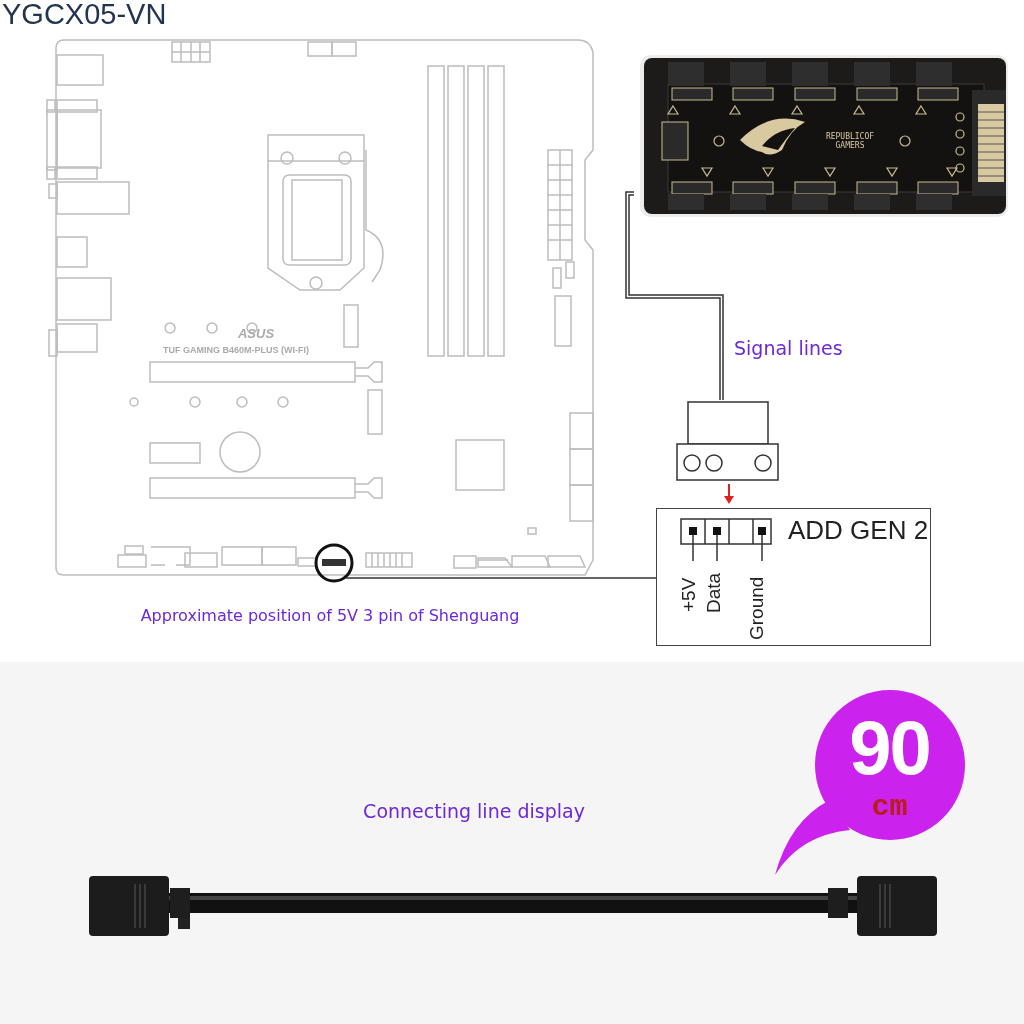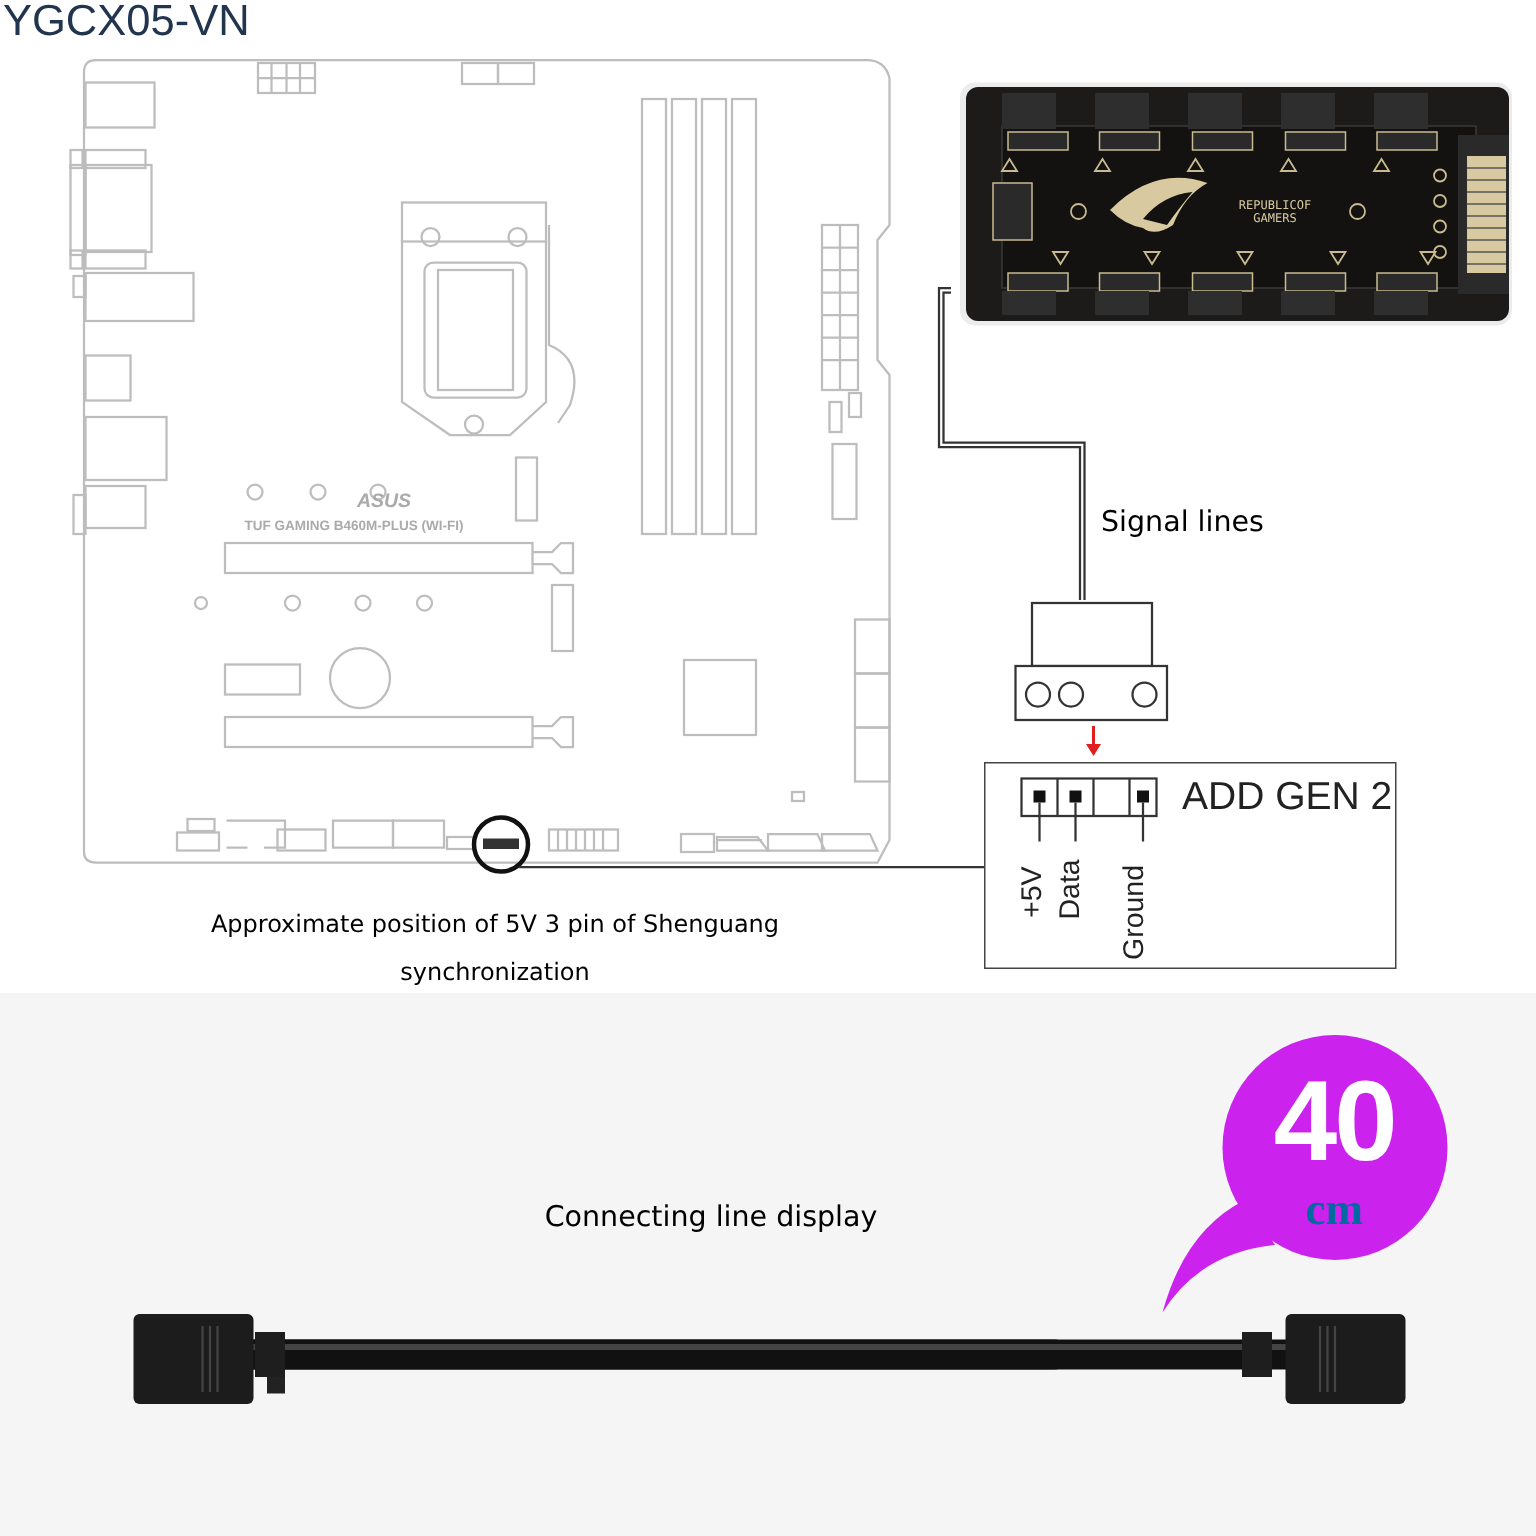--- a/index.html
+++ b/index.html
@@ -1,30 +1,30 @@
 <!DOCTYPE html>
 <html><head>
 <meta charset="utf-8">
 <style>
   html, body { margin:0; padding:0; }
   body { width:1024px; height:1024px; position:relative; overflow:hidden; background:#ffffff; font-family:"DejaVu Sans", sans-serif; }
   .top { position:absolute; left:0; top:0; width:1024px; height:662px; background:#ffffff; }
   .bottom { position:absolute; left:0; top:662px; width:1024px; height:362px; background:#f5f5f5; }
   .watermark { position:absolute; left:2px; top:-2px; font-family:"Liberation Sans", sans-serif; font-size:29px; color:#22354f; letter-spacing:0px; }
-  .label { position:absolute; color:#000000; font-family:"DejaVu Sans", sans-serif; }
+  .label { position:absolute; color:#6d28d9; font-family:"DejaVu Sans", sans-serif; }
   .signal { left:734px; top:337px; font-size:19px; }
   .caption { left:40px; top:600px; width:580px; text-align:center; font-size:16px; line-height:32px; }
   .conn-caption { left:0; top:800px; width:952px; text-align:center; font-size:19px; padding-left:0; }
   .conn-caption span { position:relative; left:-2px; }
   svg { position:absolute; left:0; top:0; }
   .pinbox { position:absolute; left:656px; top:508px; width:275px; height:138px; border:1.5px solid #444; background:#fff; box-sizing:border-box; }
   .addgen { position:absolute; left:788px; top:515px; font-family:"Liberation Sans", sans-serif; font-size:26px; color:#222; }
   .pinlabel { position:absolute; font-family:"Liberation Sans", sans-serif; font-size:19px; color:#222; transform:rotate(-90deg); transform-origin:left top; white-space:nowrap; }
   .badge-num { position:absolute; left:822px; top:708px; width:135px; text-align:center; font-family:"Liberation Sans", sans-serif; font-weight:bold; font-size:76px; color:#fff; letter-spacing:-2px; line-height:80px; }
-  .badge-unit { position:absolute; left:822px; top:790px; width:135px; text-align:center; font-family:Liberation Serif, serif; font-weight:bold; font-size:30px; color:#0369a1; line-height:34px; }
+  .badge-unit { position:absolute; left:822px; top:790px; width:135px; text-align:center; font-family:Liberation Mono, monospace; font-weight:bold; font-size:30px; color:#b91c1c; line-height:34px; }
 </style>
 </head>
 <body>
 
 <div class="top"></div>
 <div class="bottom"></div>
 
 <div class="watermark">YGCX05-VN</div>
 
 <svg width="1024" height="1024" viewBox="0 0 1024 1024">
@@ -247,21 +247,20 @@
         <line x1="885" y1="884" x2="885" y2="928"></line>
         <line x1="890" y1="884" x2="890" y2="928"></line>
     </g>
   </g>
 </svg>
 
 <div class="label signal">Signal lines</div>
 
 <div class="label caption">
   <div>Approximate position of 5V 3 pin of Shenguang</div>
-  <div>synchronization</div>
 </div>
 
 <div class="pinbox">
   <svg width="275" height="138" viewBox="0 0 275 138">
     <rect x="24" y="10" width="90" height="25" fill="#fff" stroke="#333" stroke-width="1.5"></rect>
     <line x1="48" y1="10" x2="48" y2="35" stroke="#333" stroke-width="1.5"></line>
     <line x1="72" y1="10" x2="72" y2="35" stroke="#333" stroke-width="1.5"></line>
     <line x1="96" y1="10" x2="96" y2="35" stroke="#333" stroke-width="1.5"></line>
     <rect x="32" y="18" width="8" height="8" fill="#111"></rect>
     <rect x="56" y="18" width="8" height="8" fill="#111"></rect>
@@ -269,16 +268,16 @@
     <line x1="36" y1="26" x2="36" y2="52" stroke="#333" stroke-width="1.5"></line>
     <line x1="60" y1="26" x2="60" y2="52" stroke="#333" stroke-width="1.5"></line>
     <line x1="105" y1="26" x2="105" y2="52" stroke="#333" stroke-width="1.5"></line>
   </svg>
 </div>
 <div class="addgen">ADD GEN 2</div>
 <div class="pinlabel" style="left:678px;top:612px;">+5V</div>
 <div class="pinlabel" style="left:703px;top:613px;">Data</div>
 <div class="pinlabel" style="left:746px;top:640px;">Ground</div>
 
-<div class="badge-num">40</div>
+<div class="badge-num">90</div>
 <div class="badge-unit">cm</div>
 
 <div class="label conn-caption"><span>Connecting line display</span></div>
 
 </body></html>

